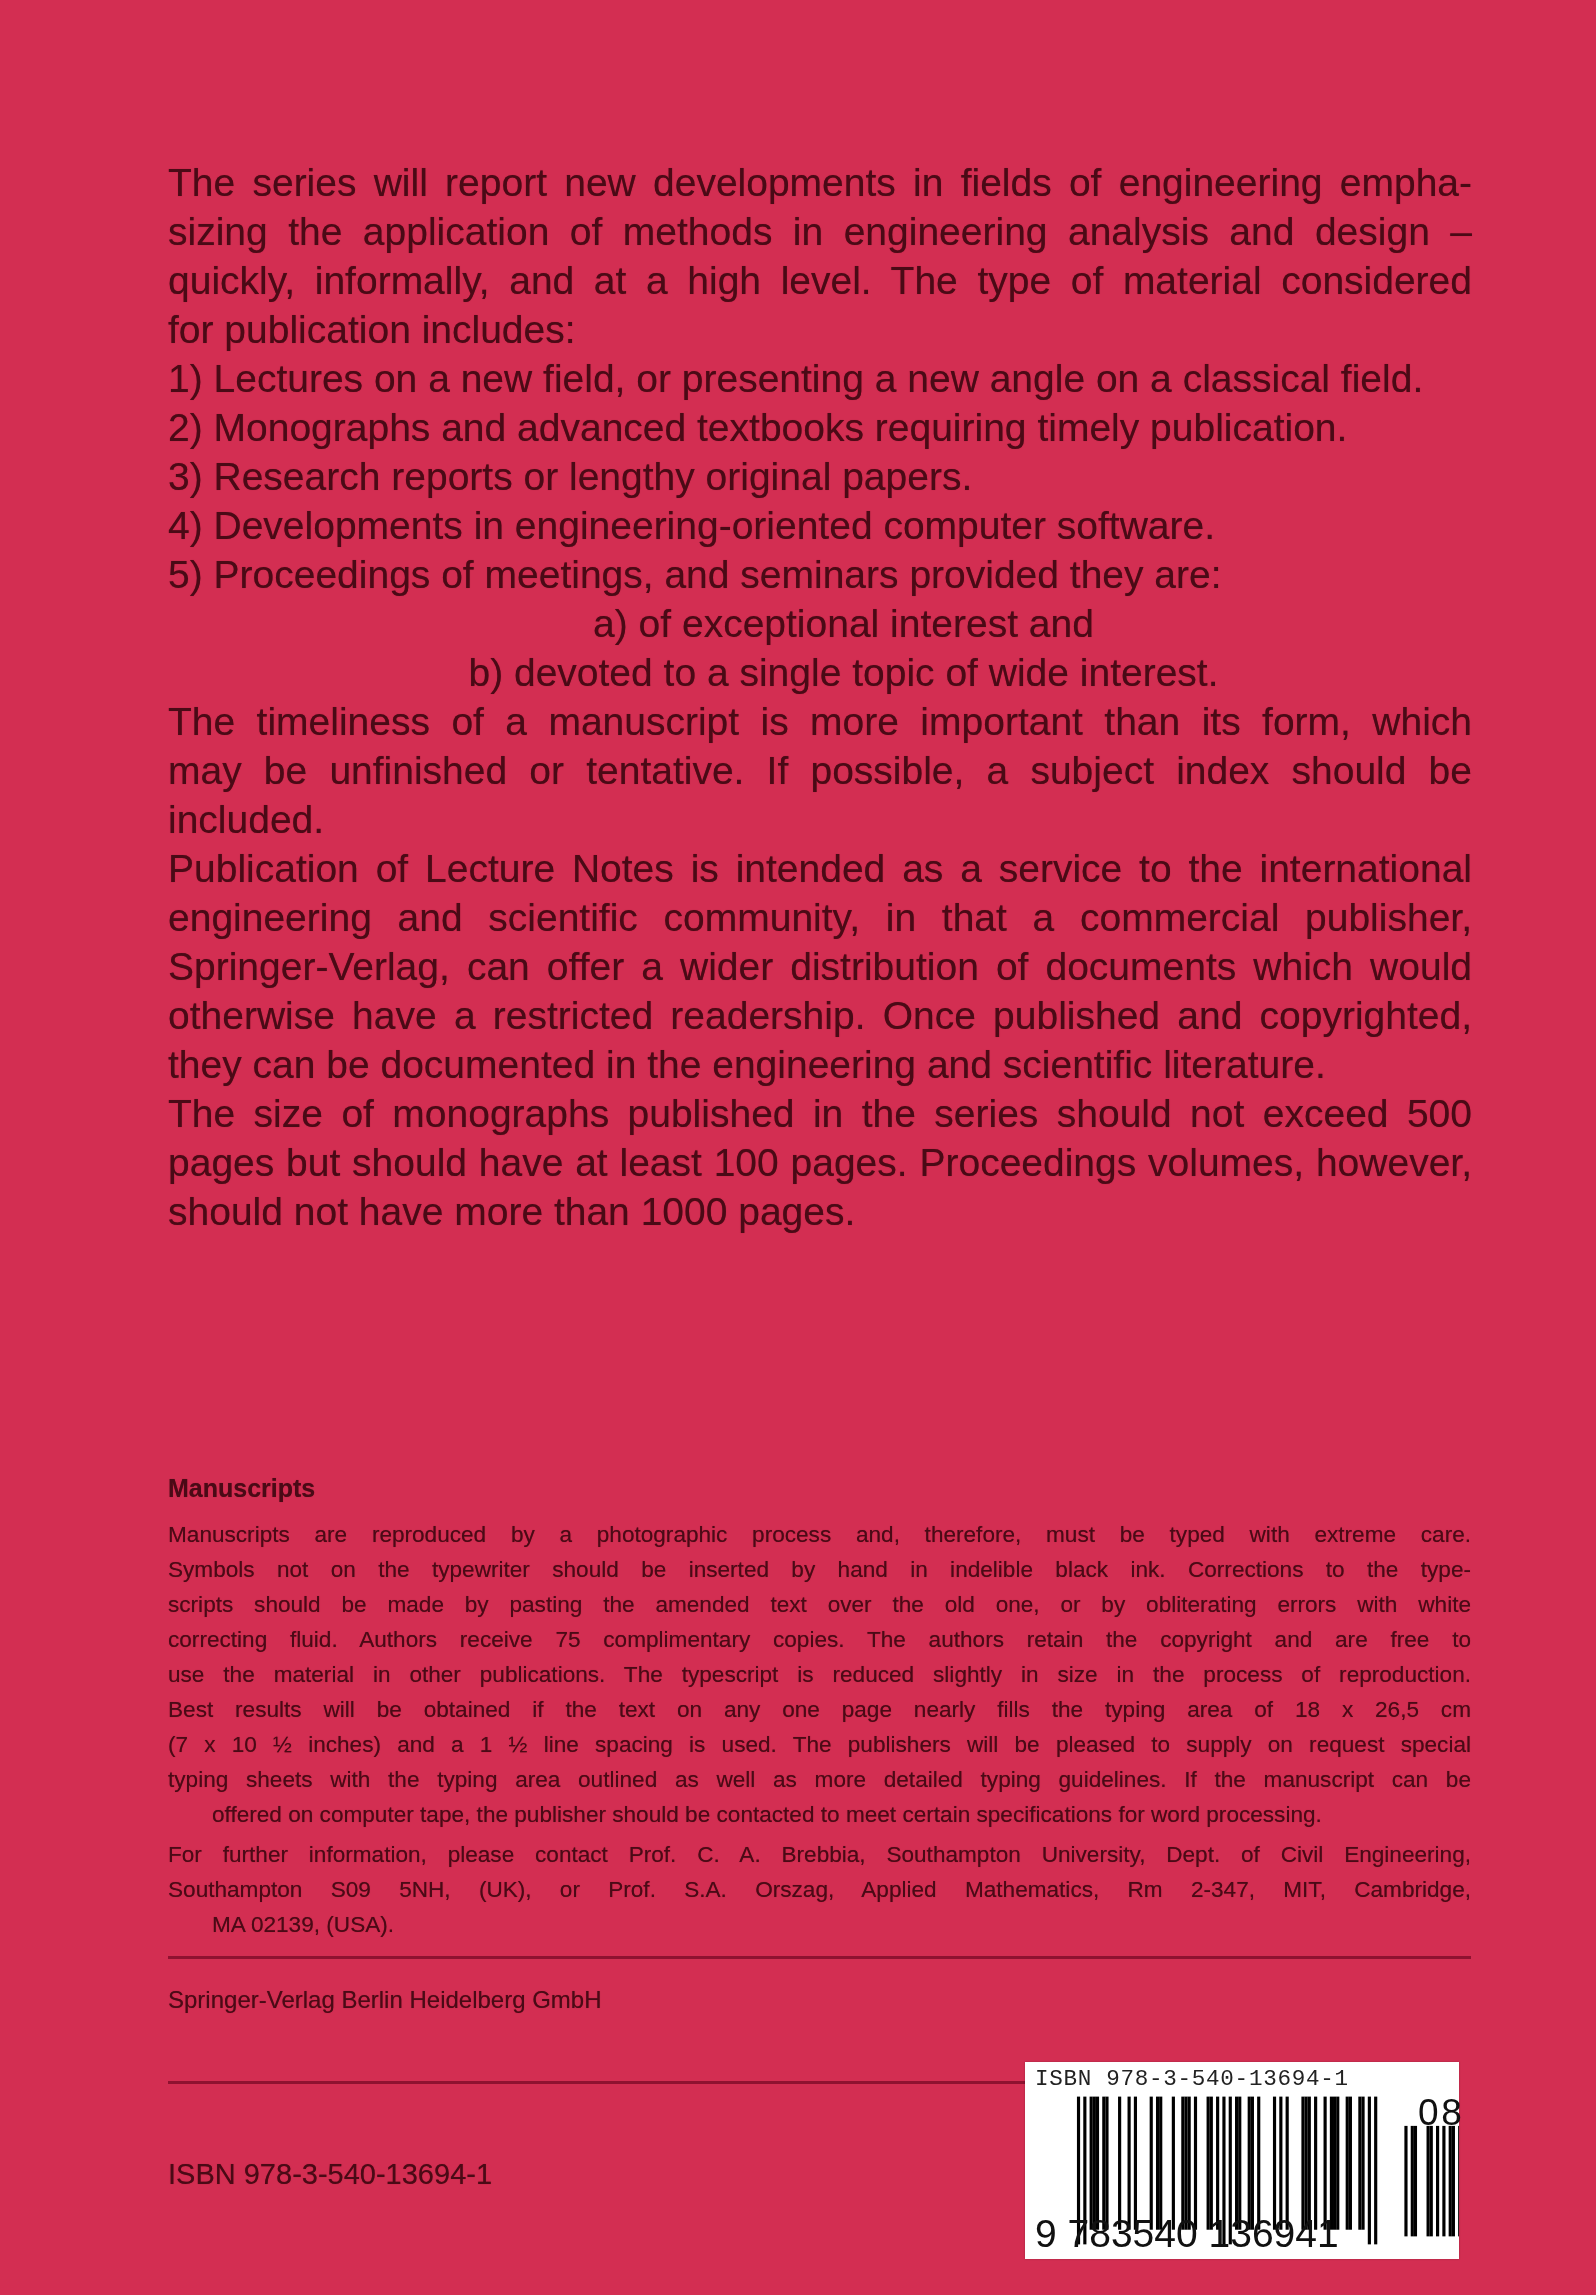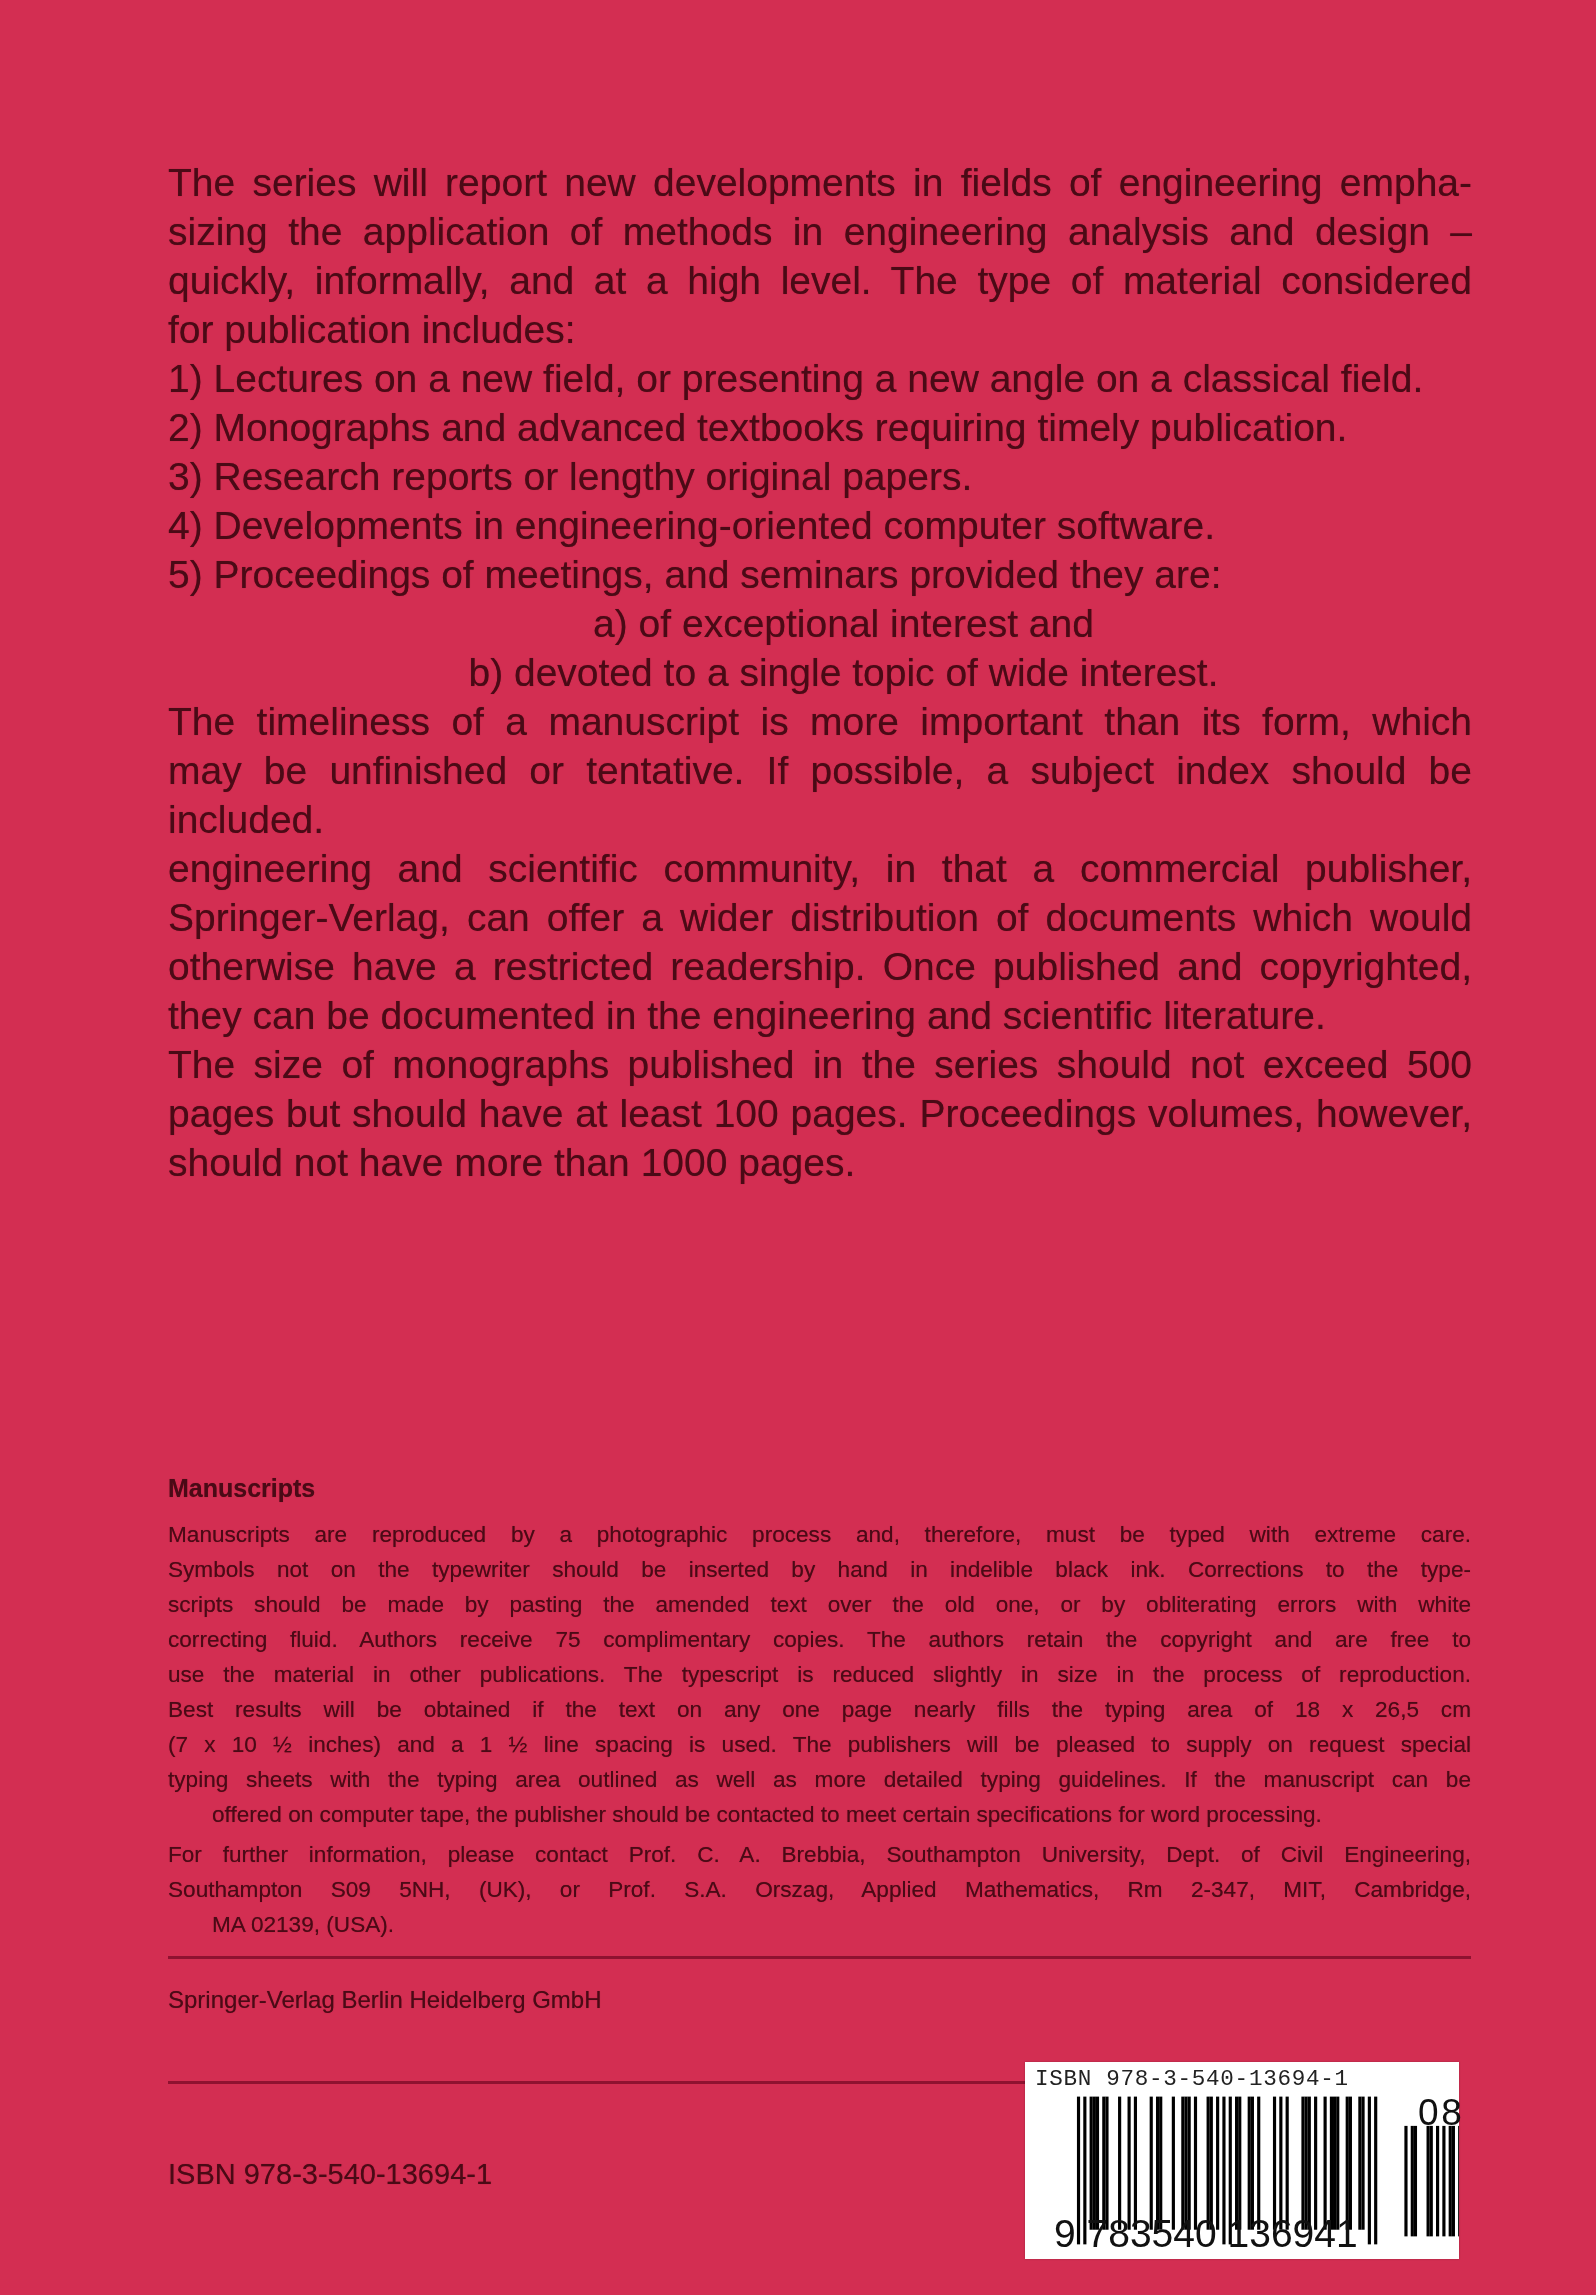--- a/index.html
+++ b/index.html
@@ -53,21 +53,21 @@
     position: absolute; left: 10px; top: 4px;
     font-family: "Liberation Mono", monospace; font-size: 22.6px; line-height: 27px;
     color: #222; letter-spacing: 0.7px;
   }
   #barcode-addon-digits {
     position: absolute; left: 393px; top: 31px; width: 40px;
     font-size: 37px; line-height: 40px; color: #111; letter-spacing: 2.7px;
     text-align: right;
   }
   #barcode-digits {
-    position: absolute; left: 29px; top: 152px;
+    position: absolute; left: 10px; top: 152px;
     font-size: 39px; line-height: 40px; color: #111;
   }
   #barcode-svg { position: absolute; left: 0; top: 0; }
 </style>
 </head>
 <body>
 
 <div id="main-block">
     <div class="line ink j">The series will report new developments in fields of engineering empha-</div>
     <div class="line ink j">sizing the application of methods in engineering analysis and design –</div>
@@ -76,20 +76,21 @@
     <div class="line ink ">1) Lectures on a new field, or presenting a new angle on a classical field.</div>
     <div class="line ink ">2) Monographs and advanced textbooks requiring timely publication.</div>
     <div class="line ink ">3) Research reports or lengthy original papers.</div>
     <div class="line ink ">4) Developments in engineering-oriented computer software.</div>
     <div class="line ink ">5) Proceedings of meetings, and seminars provided they are:</div>
     <div class="line ink indent">a) of exceptional interest and</div>
     <div class="line ink indent">b) devoted to a single topic of wide interest.</div>
     <div class="line ink j">The timeliness of a manuscript is more important than its form, which</div>
     <div class="line ink j">may be unfinished or tentative. If possible, a subject index should be</div>
     <div class="line ink ">included.</div>
+    <div class="line ink j">Publication of Lecture Notes is intended as a service to the international</div>
     <div class="line ink j">engineering and scientific community, in that a commercial publisher,</div>
     <div class="line ink j">Springer-Verlag, can offer a wider distribution of documents which would</div>
     <div class="line ink j">otherwise have a restricted readership. Once published and copyrighted,</div>
     <div class="line ink ">they can be documented in the engineering and scientific literature.</div>
     <div class="line ink j">The size of monographs published in the series should not exceed 500</div>
     <div class="line ink j">pages but should have at least 100 pages. Proceedings volumes, however,</div>
     <div class="line ink ">should not have more than 1000 pages.</div>
   </div>
 
 <div id="ms-block">

